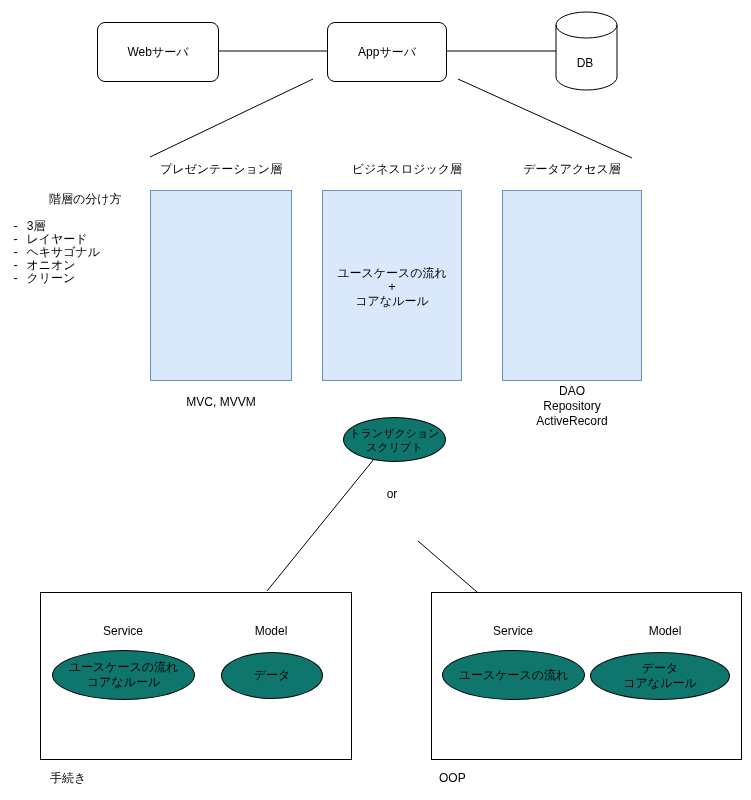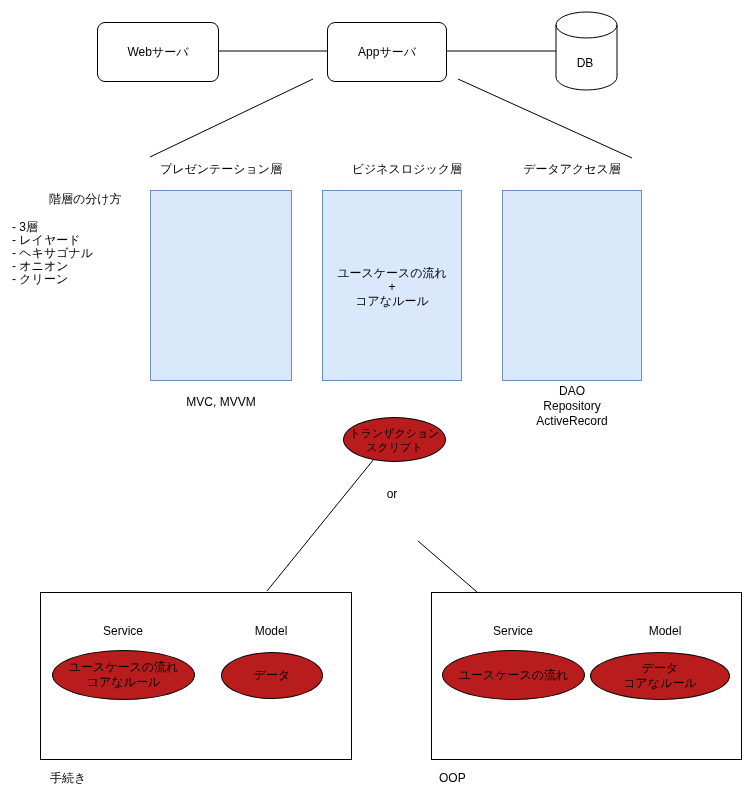--- a/index.html
+++ b/index.html
@@ -13,21 +13,21 @@
   .node {
     position:absolute; border:1px solid #000; border-radius:8px; background:#fff;
     display:flex; align-items:center; justify-content:center; font-size:12px;
   }
   .layer-box {
     position:absolute; background:#dae8fc; border:1px solid #6c8ebf;
   }
   .lbl { position:absolute; font-size:12px; line-height:14px; white-space:nowrap; }
   .lbl-c { text-align:center; white-space:nowrap; }
   .ellipse {
-    position:absolute; border:1px solid #000; border-radius:50%; background:#b91c1c;
+    position:absolute; border:1px solid #000; border-radius:50%; background:#0f766e;
     display:flex; flex-direction:column; align-items:center; justify-content:center;
     font-size:12px; line-height:15px; text-align:center;
   }
   .ellipse.small { font-size:11px; line-height:14px; }
   .group-box { position:absolute; border:1px solid #000; background:#fff; }
   .stack { display:flex; flex-direction:column; align-items:center; }
   .mid-line { line-height:14px; }
 </style>
 </head>
 <body>
@@ -47,21 +47,21 @@
 
   <div class="node" style="left:97px; top:22px; width:120px; height:58px;">
     <span>Webサーバ</span>
   </div>
   <div class="node" style="left:327px; top:22px; width:118px; height:58px;">
     <span>Appサーバ</span>
   </div>
   <div class="lbl lbl-c" style="left:556px; top:56px; width:58px;">DB</div>
 
   <div class="lbl" style="left:2px; top:192px;margin-left:47px;">階層の分け方</div>
-  <div class="lbl" style="left:12px; top:221px; line-height:13px;">
+  <div class="lbl" style="left:12px; top:221px; line-height:13px;font-family:Liberation Mono, monospace;">
     <div>- 3層</div>
     <div>- レイヤード</div>
     <div>- ヘキサゴナル</div>
     <div>- オニオン</div>
     <div>- クリーン</div>
   </div>
 
   <div class="lbl lbl-c" style="left:151px; top:162px; width:140px;">プレゼンテーション層</div>
   <div class="lbl lbl-c" style="left:322px; top:162px; width:140px;text-align:right;">ビジネスロジック層</div>
   <div class="lbl lbl-c" style="left:502px; top:162px; width:140px;">データアクセス層</div>

